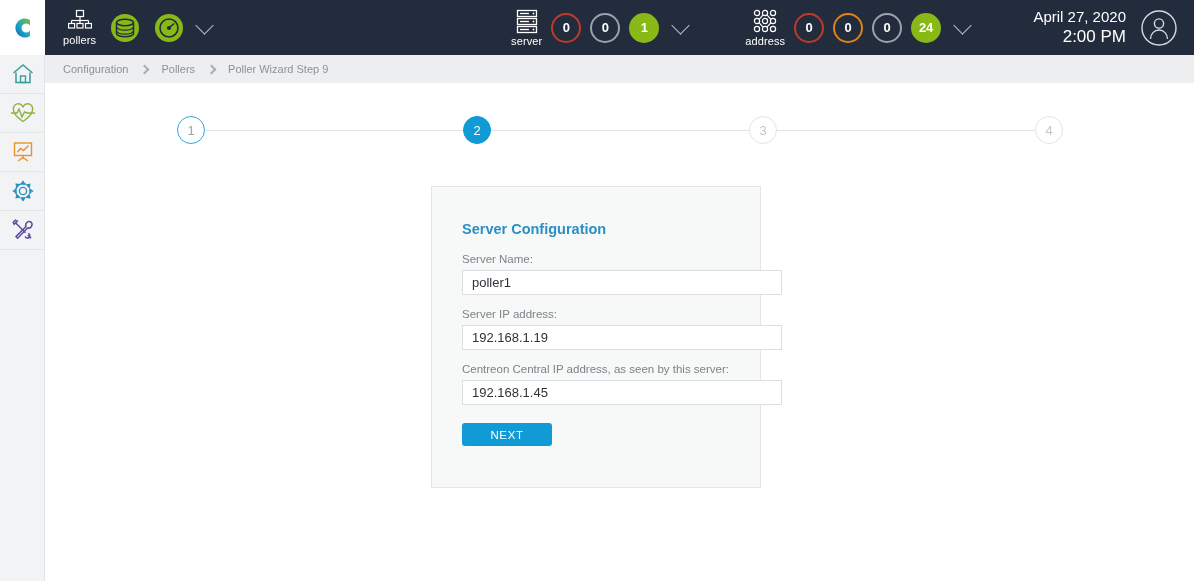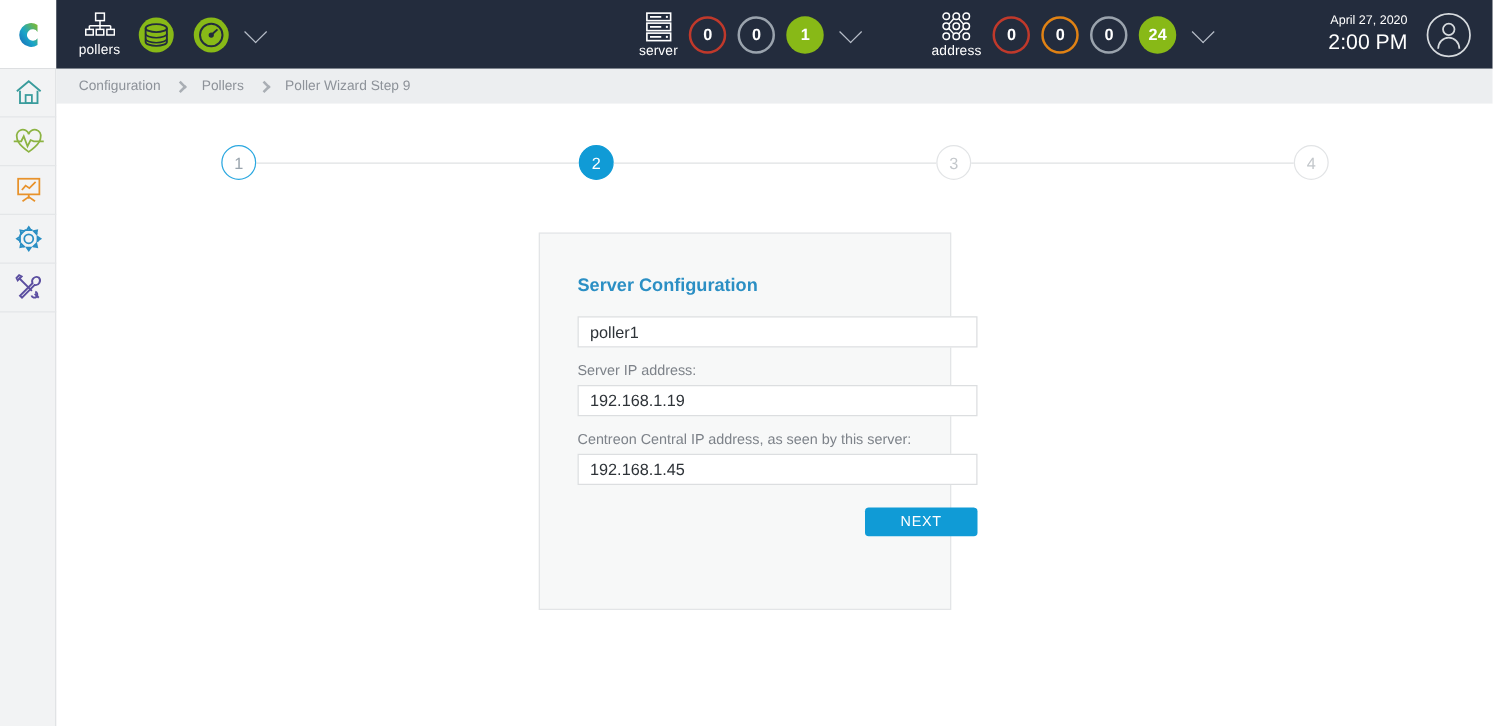--- a/index.html
+++ b/index.html
@@ -62,21 +62,21 @@
     display: flex; align-items: center; gap: 9px;
   }
   #hosts-block { margin-left: 300px; }
   #services-block { margin-left: 58px; }
 
   #datetime-block {
     margin-left: auto; display: flex; align-items: center;
     gap: 14px; padding-right: 16px;
   }
   #datetime-text { text-align: right; color: #ffffff; line-height: 1.25; }
-  #date-line { font-size: 10px; }
+  #date-line { font-size: 15px; }
   #time-line { font-size: 17px; text-align: right; }
 
   
   #sidebar {
     position: absolute; top: 55px; left: 0;
     width: 45px; height: 526px;
     background: #f2f3f4;
     border-right: 1px solid #e1e3e5;
   }
   .side-item {
@@ -143,21 +143,21 @@
   .field-input {
     width: 320px; height: 25px;
     background: #ffffff;
     border: 1px solid #dcdee0;
     font-family: "Liberation Sans", sans-serif;
     font-size: 13px; color: #2e3338;
     padding: 4px 9px; outline: none;
     display: block;
   }
   .field-group { margin-bottom: 13px; }
-  #next-row { margin-top: 18px; display: flex; justify-content: flex-end; width: 320px; }
+  #next-row { margin-top: 18px; display: flex; width: 320px; }
   #next-button {
     width: 90px; height: 23px;
     background: #109bd6; border: none; border-radius: 3px;
     color: #ffffff; font-size: 11.5px; letter-spacing: .6px;
     font-family: "Liberation Sans", sans-serif;
     cursor: pointer;
     display: flex; align-items: center; justify-content: center;
   }
 </style>
 </head>
@@ -348,20 +348,21 @@
     <div class="step-circle todo">3</div>
     <div class="step-line"></div>
     <div class="step-circle todo">4</div>
   </div>
 
   <div id="card">
     <div id="card-inner">
       <div id="card-title">Server Configuration</div>
 
       <div class="field-group">
+        <div class="field-label">Server Name:</div>
         <input class="field-input" type="text" value="poller1" style="">
       </div>
 
       <div class="field-group">
         <div class="field-label">Server IP address:</div>
         <input class="field-input" type="text" value="192.168.1.19" style="">
       </div>
 
       <div class="field-group">
         <div class="field-label">Centreon Central IP address, as seen by this server:</div>

